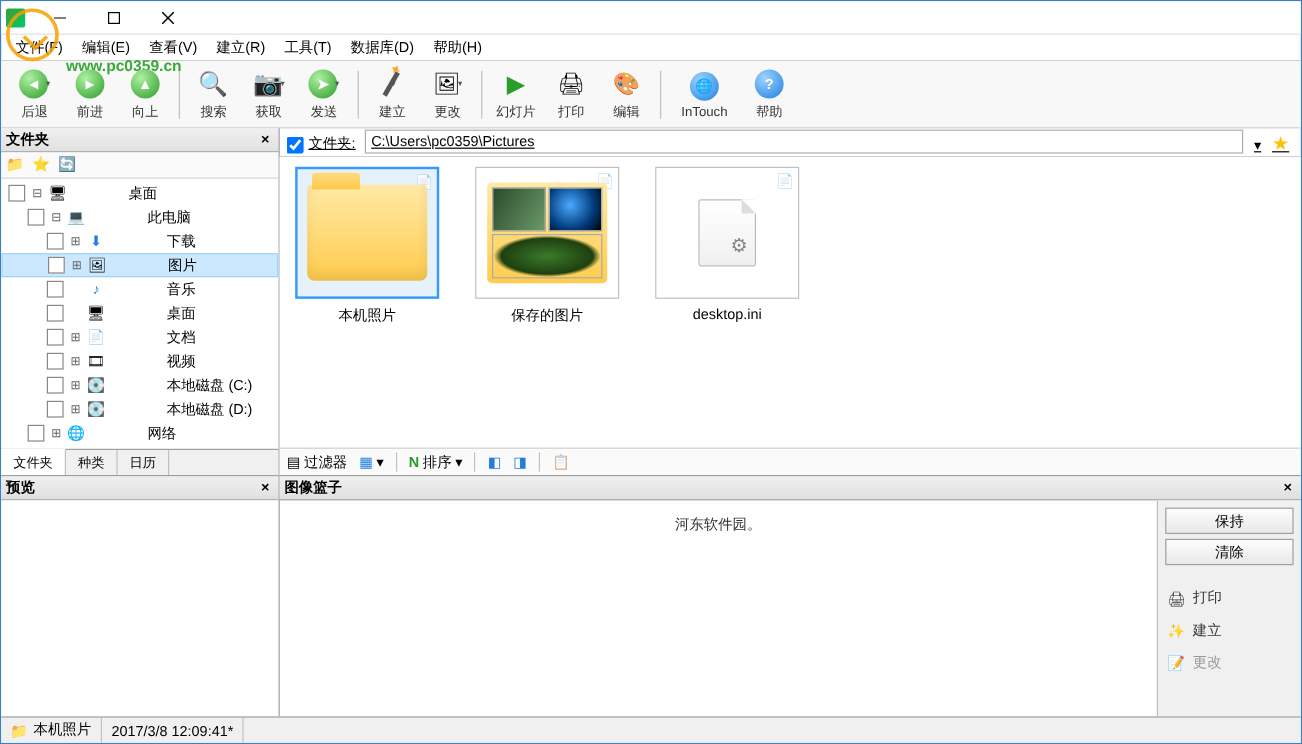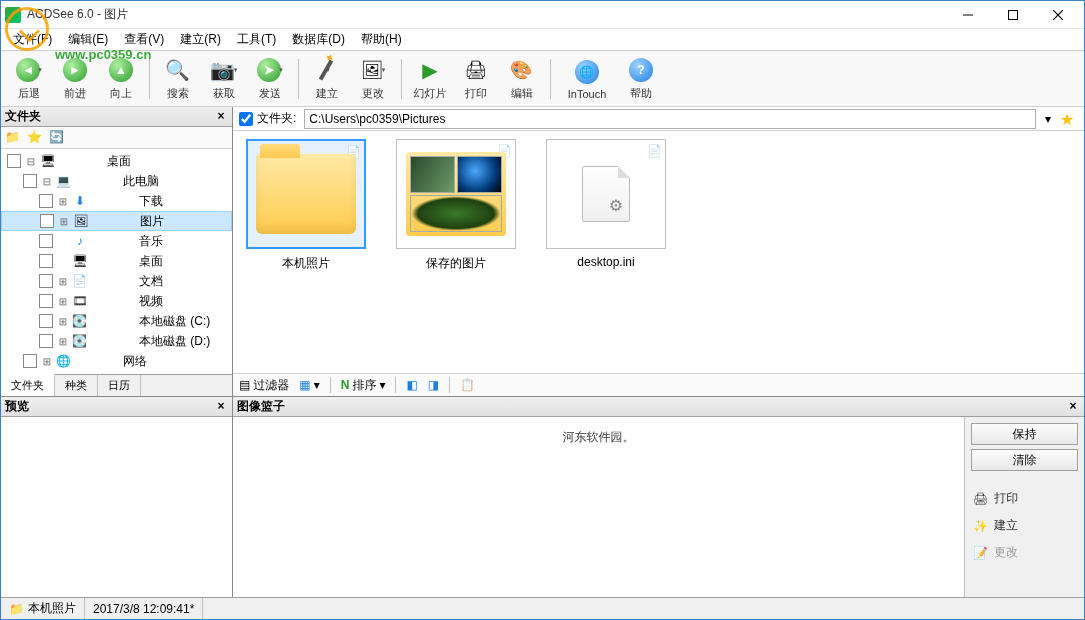--- a/index.html
+++ b/index.html
@@ -19,21 +19,21 @@
 
 .toolbar { height: 56px; display: flex; align-items: center; padding: 2px 6px; border-bottom: 1px solid #d0d0d0; gap: 2px; background: #f8f8f8; }
 .tool-btn { display: flex; flex-direction: column; align-items: center; justify-content: center; width: 44px; height: 50px; cursor: pointer; border-radius: 3px; position: relative; }
 .tool-btn .tool-icon { width: 28px; height: 28px; display: flex; align-items: center; justify-content: center; }
 .tool-btn .tool-label { font-size: 11px; margin-top: 2px; color: #333; text-align: center; }
 .tool-btn.wide { width: 60px; }
 .tool-sep { width: 1px; height: 40px; background: #c0c0c0; margin: 0 4px; }
 .tool-dd { font-size: 7px; color: #555; margin-left: -2px; }
 
 
-.addr-row { height: 24px; display: flex; align-items: center; padding: 2px 6px; gap: 4px; border-bottom: 1px solid #d0d0d0; }
+.addr-row { height: 24px; display: flex; align-items: flex-end; padding: 2px 6px; gap: 4px; border-bottom: 1px solid #d0d0d0; text-decoration: underline; }
 .addr-check { width: 14px; height: 14px; }
 .addr-label { margin-right: 4px; }
 .addr-input { flex: 1; height: 20px; border: 1px solid #abadb3; padding: 0 4px; }
 .addr-dd { width: 16px; text-align: center; cursor: pointer; }
 .addr-star { width: 18px; height: 18px; color: #ffc107; font-size: 16px; cursor: pointer; }
 
 
 .main { flex: 1; display: flex; min-height: 0; }
 .left-col { width: 232px; display: flex; flex-direction: column; border-right: 1px solid #888; }
 .right-col { flex: 1; display: flex; flex-direction: column; min-width: 0; }
@@ -118,21 +118,20 @@
 </head>
 <body>
 
 <div class="watermark">
   <span class="wm-circle"></span>
   <div class="wm-url">www.pc0359.cn</div>
 </div>
 
 <div class="titlebar">
   <div class="app-icon"></div>
-  <div class="title">ACDSee 6.0 - 图片</div>
   <div class="win-btn">
       <svg viewBox="0 0 10 10">
         <path d="M0 5h10" stroke="#000" stroke-width="1"></path>
       </svg>
     </div>
   <div class="win-btn">
       <svg viewBox="0 0 10 10">
         <rect x="0.5" y="0.5" width="9" height="9" fill="none" stroke="#000"></rect>
       </svg>
     </div>

